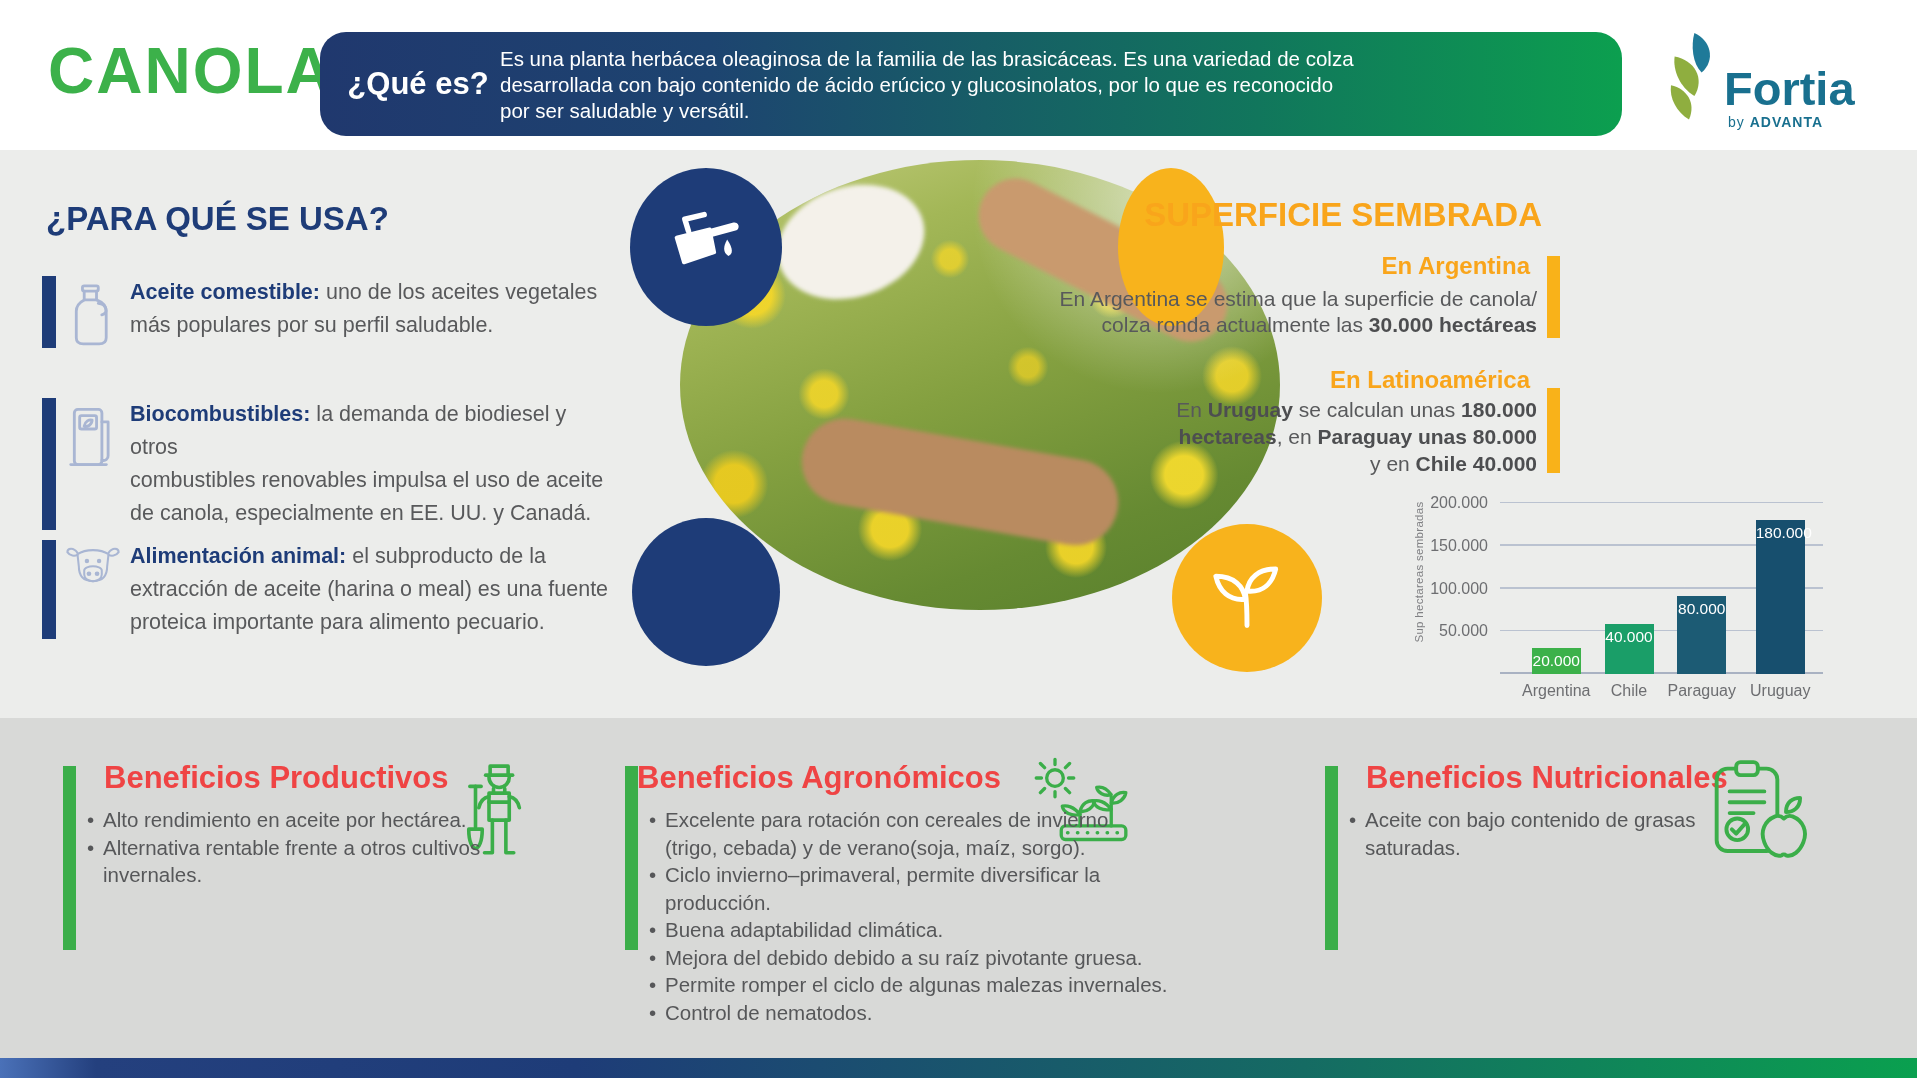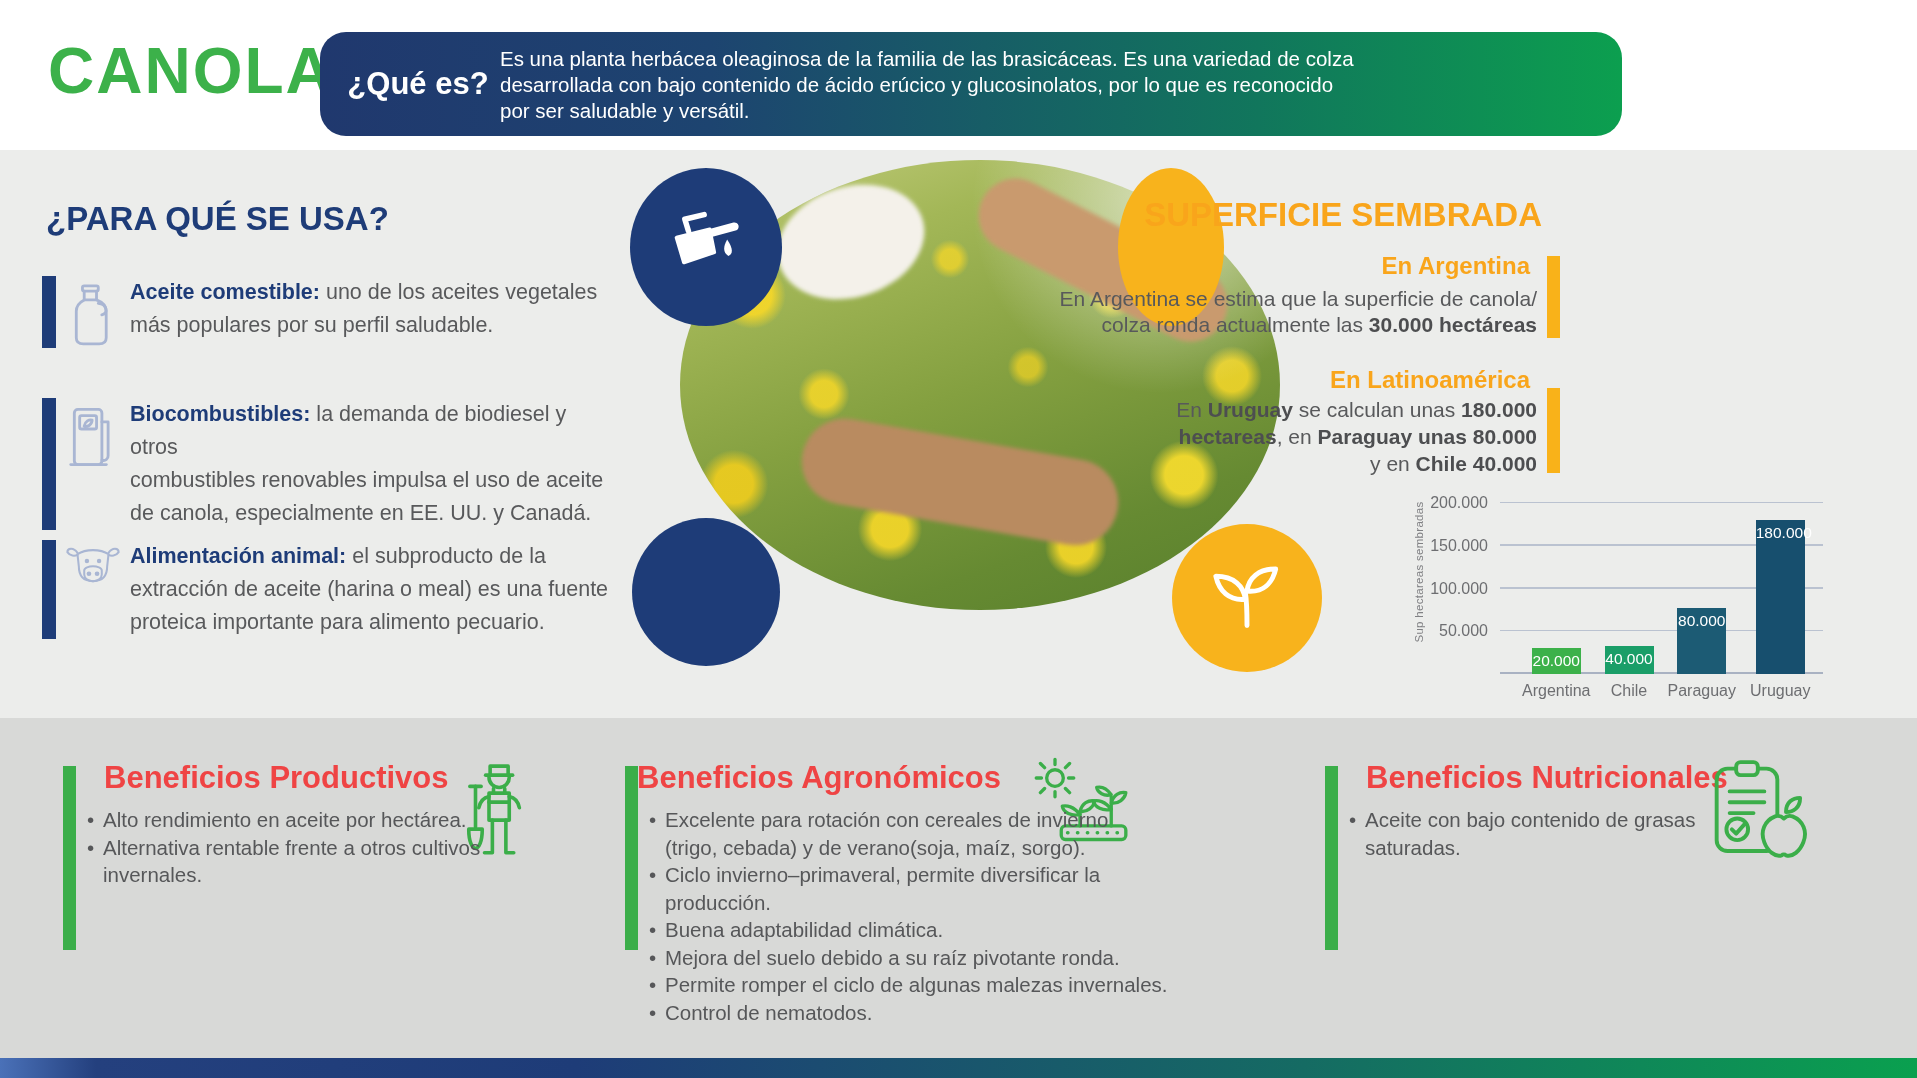--- a/index.html
+++ b/index.html
@@ -115,20 +115,33 @@
 
   <div class="canola-title">CANOLA</div>
 
   <div class="que-box">
     <div class="que-label">¿Qué es?</div>
     <div class="que-text">Es una planta herbácea oleaginosa de la familia de las brasicáceas. Es una variedad de colza
 desarrollada con bajo contenido de ácido erúcico y glucosinolatos, por lo que es reconocido
 por ser saludable y versátil.</div>
   </div>
 
+  <div class="logo">
+    <span>
+      <svg width="54" height="96" viewBox="0 0 60 100">
+        <path fill="#1F7A99" d="M36 0 C54 8 60 30 44 44 C34 34 32 14 36 0 Z"></path>
+        <path fill="#8FAE3F" d="M14 26 C36 30 48 50 36 70 C20 60 12 42 14 26 Z"></path>
+        <path fill="#8FAE3F" d="M10 58 C28 62 38 78 30 96 C16 88 8 72 10 58 Z"></path>
+      </svg>
+    </span>
+    <span class="logo-text">
+      <div class="word">Fortia</div>
+      <div class="byline"><span>by</span> <b>ADVANTA</b></div>
+    </span>
+  </div>
 
   <div class="main-band"></div>
 
   <div class="photo">
     <div class="sleeve"></div>
     <div class="hand-upper"></div>
     <div class="hand-lower"></div>
   </div>
 
   <div class="circle c-navy circle-oil">
@@ -230,27 +243,27 @@
     <div class="chart-plot">
       <div class="baseline"></div>
       <div class="chart-bars">
           <div class="bcol">
             <div class="bar" style="height: 25.65px; background: rgb(60, 177, 74);">
               <span class="bar-label">20.000</span>
             </div>
             <div class="xlabel">Argentina</div>
           </div>
           <div class="bcol">
-            <div class="bar" style="height: 28px; background: rgb(26, 158, 104);">
+            <div class="bar" style="height: 50px; background: rgb(26, 158, 104);">
               <span class="bar-label">40.000</span>
             </div>
             <div class="xlabel">Chile</div>
           </div>
           <div class="bcol">
-            <div class="bar" style="height: 66px; background: rgb(28, 91, 116);">
+            <div class="bar" style="height: 78px; background: rgb(28, 91, 116);">
               <span class="bar-label">80.000</span>
             </div>
             <div class="xlabel">Paraguay</div>
           </div>
           <div class="bcol">
             <div class="bar" style="height: 153.9px; background: rgb(23, 79, 110);">
               <span class="bar-label">180.000</span>
             </div>
             <div class="xlabel">Uruguay</div>
           </div>
@@ -301,21 +314,21 @@
       <path d="M78 52 C72 44 65 43 61 44 C62 50 70 54 78 52 Z"></path>
       <path d="M78 46 C80 38 86 35 92 36 C91 42 85 47 78 46 Z"></path>
       <path d="M78 38 C73 31 68 30 64 31 C65 36 71 40 78 38 Z"></path>
     </svg>
   </div>
   <ul class="bullets bl-2">
       <li>Excelente para rotación con cereales de invierno
 (trigo, cebada) y de verano(soja, maíz, sorgo).</li>
       <li>Ciclo invierno–primaveral, permite diversificar la producción.</li>
       <li>Buena adaptabilidad climática.</li>
-      <li>Mejora del suelo debido a su raíz pivotante ronda.</li>
+      <li>Mejora del debido debido a su raíz pivotante gruesa.</li>
       <li>Permite romper el ciclo de algunas malezas invernales.</li>
       <li>Control de nematodos.</li>
     </ul>
 
   <div class="gbar gbar-3"></div>
   <div class="benefit-heading bh-3">Beneficios Nutricionales</div>
   <div class="benefit-icon bi-3">
     <svg width="104" height="120" viewBox="0 0 96 100" fill="none" stroke="currentColor" stroke-width="3.6" stroke-linecap="round" stroke-linejoin="round">
       <rect x="8" y="10" width="56" height="76" rx="10"></rect>
       <rect x="26" y="4" width="20" height="12" rx="4" fill="#D8D9D7"></rect>

